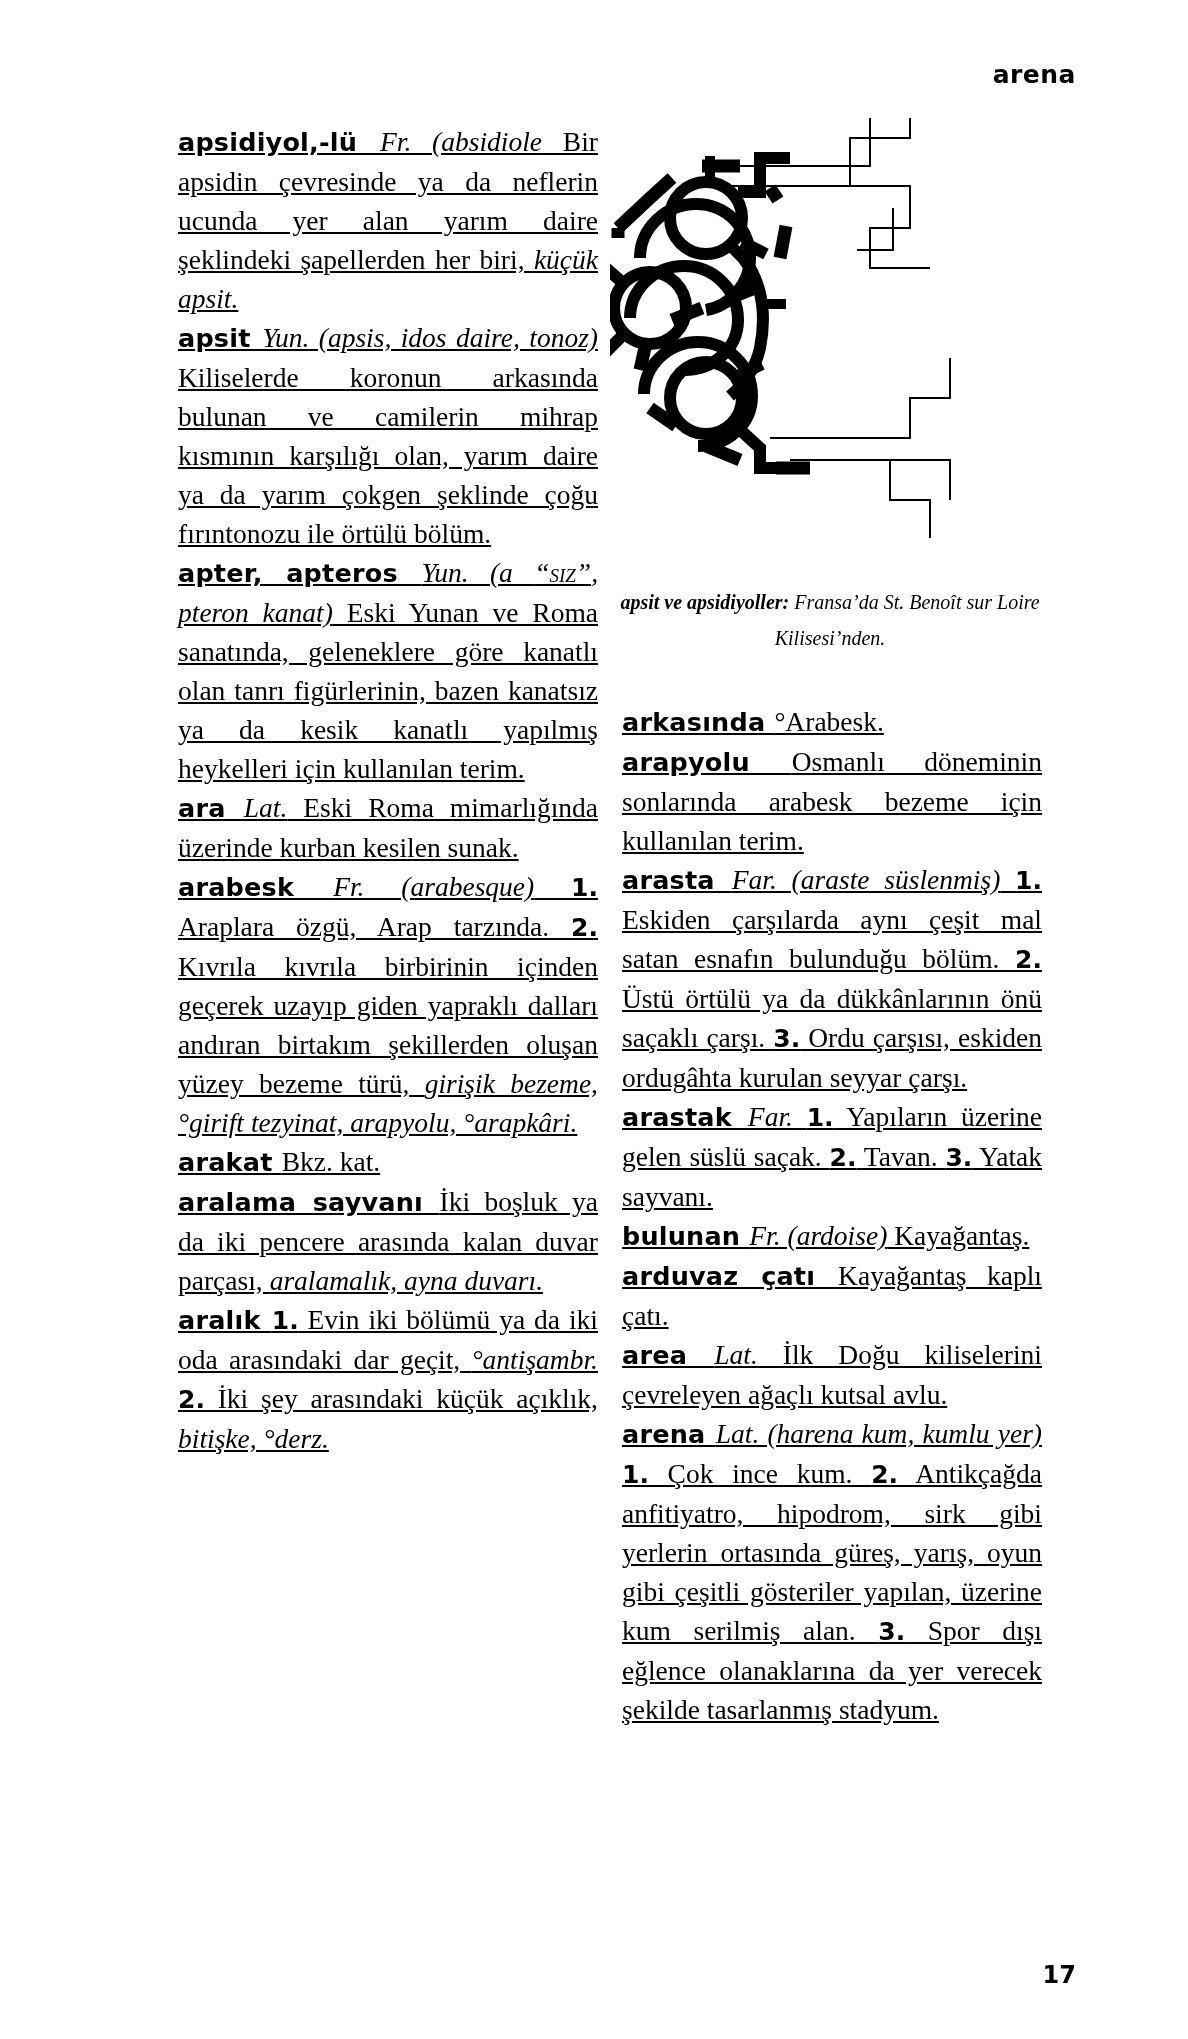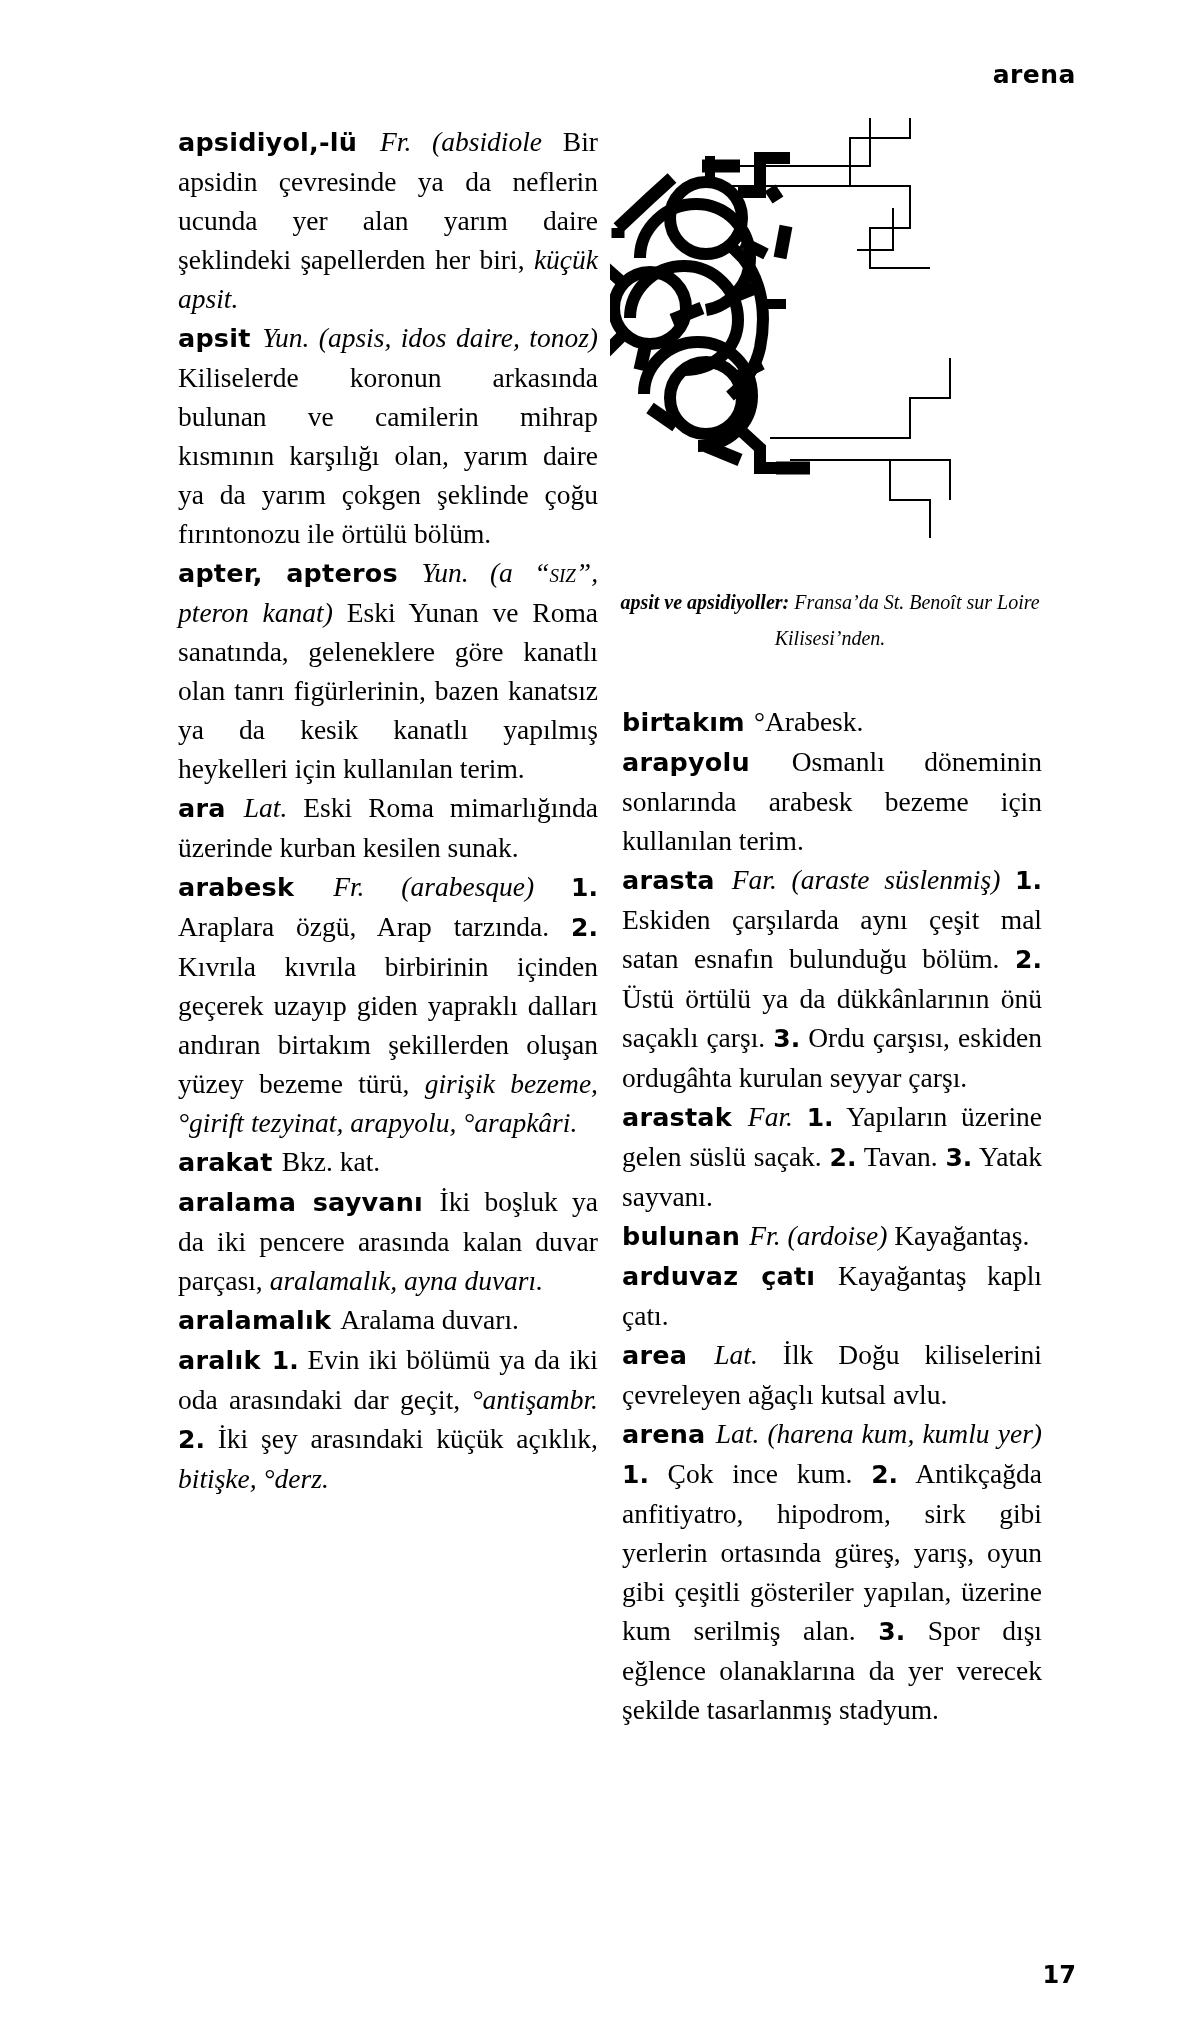--- a/index.html
+++ b/index.html
@@ -45,20 +45,21 @@
     width: 420px;
   }
   .col-right-lower {
     left: 622px;
     top: 690px;
     width: 420px;
   }
   .entry {
     margin: 0;
     text-indent: 0;
+    text-decoration: underline;
   }
   .hw {
     font-family: "DejaVu Sans", sans-serif;
     font-weight: bold;
     font-size: 25.5px;
     letter-spacing: 0.2px;
   }
   .it {
     font-style: italic;
   }
@@ -184,26 +185,25 @@
   </div>
 
   <div class="col col-left" id="left-col">
       <p class="entry"><span class="hw">apsidiyol,-lü </span><span><span class="it">Fr. (absidiole</span> Bir apsidin çevresinde ya da neflerin ucunda yer alan yarım daire şeklindeki şapellerden her biri, <span class="it">küçük apsit.</span></span></p>
       <p class="entry"><span class="hw">apsit </span><span><span class="it">Yun. (apsis, idos daire, tonoz)</span> Kiliselerde koronun arkasında bulunan ve camilerin mihrap kısmının karşılığı olan, yarım daire ya da yarım çokgen şeklinde çoğu fırıntonozu ile örtülü bölüm.</span></p>
       <p class="entry"><span class="hw">apter, apteros </span><span><span class="it">Yun. (a <span class="sc">“sız”</span>, pteron kanat)</span> Eski Yunan ve Roma sanatında, geleneklere göre kanatlı olan tanrı figürlerinin, bazen kanatsız ya da kesik kanatlı yapılmış heykelleri için kullanılan terim.</span></p>
       <p class="entry"><span class="hw">ara </span><span><span class="it">Lat.</span> Eski Roma mimarlığında üzerinde kurban kesilen sunak.</span></p>
       <p class="entry"><span class="hw">arabesk </span><span><span class="it">Fr. (arabesque)</span> <span class="bn">1.</span> Araplara özgü, Arap tarzında. <span class="bn">2.</span> Kıvrıla kıvrıla birbirinin içinden geçerek uzayıp giden yapraklı dalları andıran birtakım şekillerden oluşan yüzey bezeme türü, <span class="it">girişik bezeme, °girift tezyinat, arapyolu, °arapkâri.</span></span></p>
       <p class="entry"><span class="hw">arakat </span><span>Bkz. kat.</span></p>
       <p class="entry"><span class="hw">aralama sayvanı </span><span>İki boşluk ya da iki pencere arasında kalan duvar parçası, <span class="it">aralamalık, ayna duvarı.</span></span></p>
-      <p class="entry"><span class="hw">aralamalık </span><span>Aralama duvarı.</span></p>
       <p class="entry"><span class="hw">aralık </span><span><span class="bn">1.</span> Evin iki bölümü ya da iki oda arasındaki dar geçit, <span class="it">°antişambr.</span> <span class="bn">2.</span> İki şey arasındaki küçük açıklık, <span class="it">bitişke, °derz.</span></span></p>
     </div>
 
   <div class="col col-right-lower" id="right-col">
-      <p class="entry"><span class="hw">birtakım </span><span>°Arabesk.</span></p>
+      <p class="entry"><span class="hw">arkasında </span><span>°Arabesk.</span></p>
       <p class="entry"><span class="hw">arapyolu </span><span>Osmanlı döneminin sonlarında arabesk bezeme için kullanılan terim.</span></p>
       <p class="entry"><span class="hw">arasta </span><span><span class="it">Far. (araste süslenmiş)</span> <span class="bn">1.</span> Eskiden çarşılarda aynı çeşit mal satan esnafın bulunduğu bölüm. <span class="bn">2.</span> Üstü örtülü ya da dükkânlarının önü saçaklı çarşı. <span class="bn">3.</span> Ordu çarşısı, eskiden ordugâhta kurulan seyyar çarşı.</span></p>
       <p class="entry"><span class="hw">arastak </span><span><span class="it">Far.</span> <span class="bn">1.</span> Yapıların üzerine gelen süslü saçak. <span class="bn">2.</span> Tavan. <span class="bn">3.</span> Yatak sayvanı.</span></p>
       <p class="entry"><span class="hw">bulunan </span><span><span class="it">Fr. (ardoise)</span> Kayağantaş.</span></p>
       <p class="entry"><span class="hw">arduvaz çatı </span><span>Kayağantaş kaplı çatı.</span></p>
       <p class="entry"><span class="hw">area </span><span><span class="it">Lat.</span> İlk Doğu kiliselerini çevreleyen ağaçlı kutsal avlu.</span></p>
       <p class="entry"><span class="hw">arena </span><span><span class="it">Lat. (harena kum, kumlu yer)</span> <span class="bn">1.</span> Çok ince kum. <span class="bn">2.</span> Antikçağda anfitiyatro, hipodrom, sirk gibi yerlerin ortasında güreş, yarış, oyun gibi çeşitli gösteriler yapılan, üzerine kum serilmiş alan. <span class="bn">3.</span> Spor dışı eğlence olanaklarına da yer verecek şekilde tasarlanmış stadyum.</span></p>
     </div>
 
   <div class="folio">17</div>

